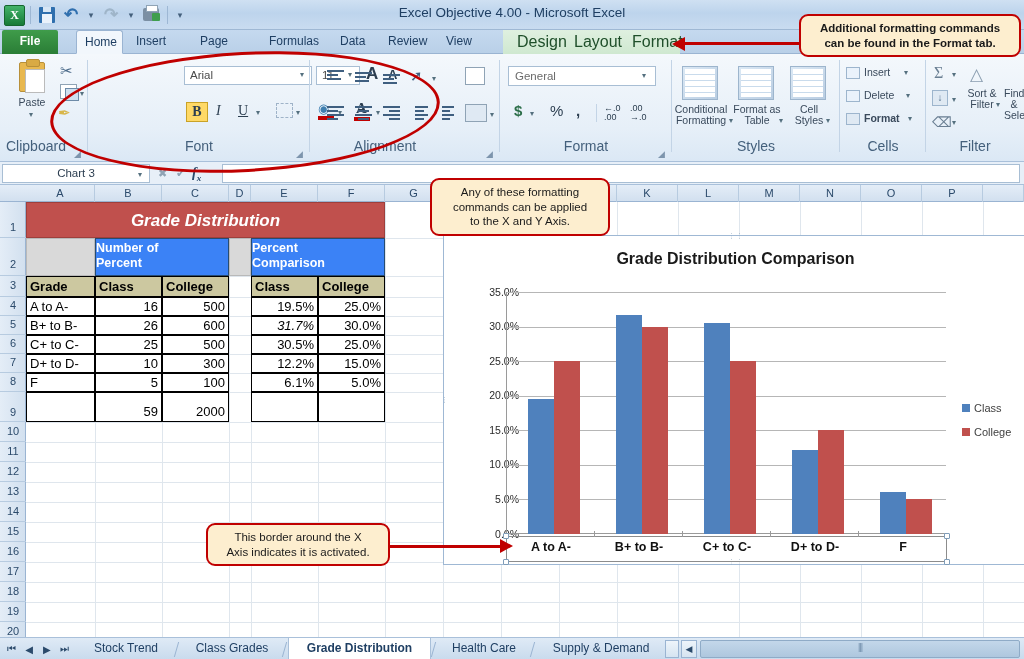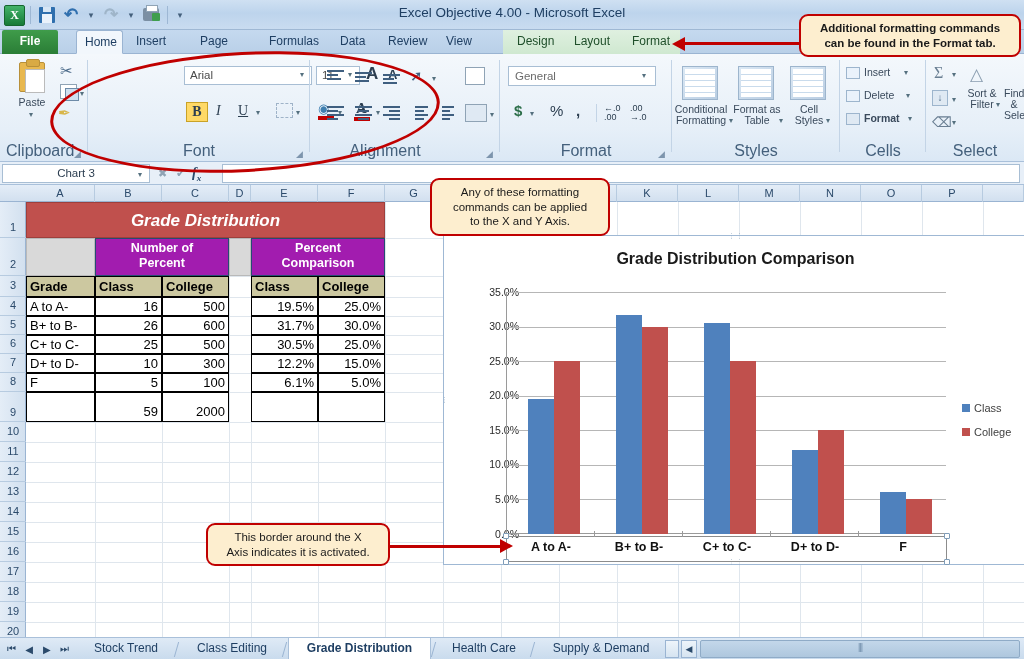--- a/index.html
+++ b/index.html
@@ -52,28 +52,28 @@
   .tabstrip{ position:absolute; left:0; top:30px; width:1024px; height:24px;
     background:linear-gradient(to bottom,#c5d9ef,#b9d0e8); border-bottom:1px solid #9ab4d2;}
   .tab{ position:absolute; top:0; height:24px; line-height:23px; font-size:12px; color:#1f3f63;
         text-align:center; padding:0 8px; }
   .tab.file{ background:linear-gradient(to bottom,#3f9c4a,#2a7d36); color:#fff; font-weight:bold;
      left:2px; width:56px; border-top-left-radius:2px;border-top-right-radius:2px;}
   .tab.active{ background:#f2f7fc; border-left:1px solid #9ab4d2;border-right:1px solid #9ab4d2;
      border-top:1px solid #9ab4d2; border-bottom:1px solid #f2f7fc; border-radius:3px 3px 0 0;}
   .ct-band{ position:absolute; left:503px; top:0; width:177px; height:24px;
      background:linear-gradient(to bottom,#dff0e0,#cfe8d0); }
-  .ct-tab{ position:absolute; top:0; height:27px; line-height:23px; font-size:12px; color:#1f4f2a; padding:0 7px;}
+  .ct-tab{ position:absolute; top:0; height:27px; line-height:23px; font-size:16px; color:#1f4f2a; padding:0 7px;}
 
   
   .ribbon{ position:absolute; left:0; top:54px; width:1024px; height:108px;
     background:linear-gradient(to bottom,#f4f8fc 0%,#e6eff8 70%,#dbe8f5 100%);
     border-bottom:1px solid #a9c0da; }
   .grp{ position:absolute; top:0; height:108px; }
-  .grp .glabel{ position:absolute; bottom:2px; width:100%; text-align:center; font-size:16px; color:#44607c;}
+  .grp .glabel{ position:absolute; bottom:8px; width:100%; text-align:center; font-size:14px; color:#44607c;}
   .grp .gdiv{ position:absolute; right:0; top:6px; width:1px; height:92px; background:#c3d4e6;}
   .dlauncher{position:absolute;bottom:3px;right:4px;width:10px;height:10px;color:#7d95ad;font-size:9px;}
   .lbl{font-size:10.5px;color:#3a4a5c;text-align:center;}
 
   
   .clip-paste{position:absolute;left:10px;top:8px;width:44px;height:62px;}
   .clipboard-ic{position:absolute;left:9px;top:0;width:26px;height:30px;background:#e8b84f;border:1px solid #b8903a;border-radius:2px;}
   .clipboard-ic:before{content:"";position:absolute;left:6px;top:-4px;width:12px;height:6px;background:#d9aa44;border:1px solid #b8903a;border-radius:2px;}
   .clipboard-ic:after{content:"";position:absolute;left:5px;top:6px;width:18px;height:22px;background:#fff;border:1px solid #bbb;}
   .scissors{position:absolute;left:60px;top:8px;width:18px;height:18px;color:#4c6b8a;font-size:15px;line-height:18px;}
@@ -128,21 +128,21 @@
   .rh{position:absolute;left:0;width:26px;text-align:center;font-size:11px;color:#2b4a6b;
      border-bottom:1px solid #b7cbe0;}
   .cellarea{position:absolute;left:26px;top:17px;width:998px;height:435px;}
   .gline-v{position:absolute;top:0;width:1px;height:435px;background:#dfe6ed;}
   .gline-h{position:absolute;left:0;width:998px;height:1px;background:#dfe6ed;}
   .cell{position:absolute;font-size:12.5px;overflow:hidden;white-space:nowrap;}
 
   
   .t-title{background:#c0504d;color:#fff;font-style:italic;font-weight:bold;font-size:17px;
       text-align:center;border:1px solid #9e3f3c;}
-  .t-blue{background:#a21caf;color:#fff;font-weight:bold;font-size:12.5px;text-align:center;
+  .t-blue{background:#3b82f6;color:#fff;font-weight:bold;font-size:12.5px;text-align:left;
       border:1px solid #264c72;line-height:15px;padding-top:2px;}
   .t-gray{background:#d9d9d9;border:1px solid #b9b9b9;}
   .t-khaki{background:#ccc8a0;color:#000;font-weight:bold;font-size:13px;border:1px solid #000;padding-left:3px;}
   .t-data{background:#fff;border:1px solid #000;font-size:13px;}
   .t-data.r{text-align:right;padding-right:3px;}
   .t-data.l{text-align:left;padding-left:3px;}
   .t-tot{background:#fff;border:1px solid #000;font-size:13px;text-align:right;padding-right:3px;}
 
   
   .chartobj{position:absolute;left:443px;top:235px;width:583px;height:330px;background:#fff;
@@ -407,21 +407,21 @@
       <span style="position:absolute;left:8px;top:10px;font-size:16px;color:#6a7f93;font-family:'Liberation Serif',serif;">Σ</span>
       <span class="tri" style="position:absolute;left:26px;top:16px;">▾</span>
       <span style="position:absolute;left:6px;top:36px;width:16px;height:16px;background:#dfe9f3;border:1px solid #9db5cd;color:#4c6b8a;font-size:10px;text-align:center;line-height:14px;">↓</span>
       <span class="tri" style="position:absolute;left:26px;top:41px;">▾</span>
       <span style="position:absolute;left:6px;top:60px;font-size:14px;color:#6a7f93;">⌫</span>
       <span class="tri" style="position:absolute;left:26px;top:64px;">▾</span>
       <span style="position:absolute;left:44px;top:10px;font-size:17px;color:#8a9db0;font-family:'Liberation Serif',serif;">△</span>
       <div class="lbl" style="position:absolute;left:38px;top:34px;width:36px;line-height:11px;">Sort &amp; Filter</div>
       <span class="tri" style="position:absolute;left:70px;top:46px;">▾</span>
       <div class="lbl" style="position:absolute;left:78px;top:34px;width:20px;line-height:11px;overflow:hidden;">Find &amp; Select</div>
-      <div class="glabel">Select</div>
+      <div class="glabel">Filter</div>
     </div>
   </div>
 
   <div class="fbar">
     <div class="namebox">Chart 3</div>
     <span class="nb-arrow" style="left:138px;top:8px;">▾</span>
     <span style="position:absolute;left:158px;top:5px;font-size:11px;color:#8fa3b5;">✖</span>
     <span style="position:absolute;left:176px;top:5px;font-size:11px;color:#8fa3b5;">✔</span>
     <span class="fx">f<sub style="font-size:9px">x</sub></span>
     <div class="fbinput"></div>
@@ -534,21 +534,21 @@
 
       <div class="cell t-data l" style="left:0;top:95px;width:69px;height:19px;line-height:17px;">A to A-</div>
       <div class="cell t-data r" style="left:69px;top:95px;width:67px;height:19px;line-height:17px;">16</div>
       <div class="cell t-data r" style="left:136px;top:95px;width:67px;height:19px;line-height:17px;">500</div>
       <div class="cell t-data r" style="left:225px;top:95px;width:67px;height:19px;line-height:17px;">19.5%</div>
       <div class="cell t-data r" style="left:292px;top:95px;width:67px;height:19px;line-height:17px;">25.0%</div>
 
       <div class="cell t-data l" style="left:0;top:114px;width:69px;height:19px;line-height:17px;">B+ to B-</div>
       <div class="cell t-data r" style="left:69px;top:114px;width:67px;height:19px;line-height:17px;">26</div>
       <div class="cell t-data r" style="left:136px;top:114px;width:67px;height:19px;line-height:17px;">600</div>
-      <div class="cell t-data r" style="left:225px;top:114px;width:67px;height:19px;line-height:17px;">31.7%</div>
+      <div class="cell t-data r" style="left:225px;top:114px;width:67px;height:19px;line-height:17px;font-style:italic;">31.7%</div>
       <div class="cell t-data r" style="left:292px;top:114px;width:67px;height:19px;line-height:17px;">30.0%</div>
 
       <div class="cell t-data l" style="left:0;top:133px;width:69px;height:19px;line-height:17px;">C+ to C-</div>
       <div class="cell t-data r" style="left:69px;top:133px;width:67px;height:19px;line-height:17px;">25</div>
       <div class="cell t-data r" style="left:136px;top:133px;width:67px;height:19px;line-height:17px;">500</div>
       <div class="cell t-data r" style="left:225px;top:133px;width:67px;height:19px;line-height:17px;">30.5%</div>
       <div class="cell t-data r" style="left:292px;top:133px;width:67px;height:19px;line-height:17px;">25.0%</div>
 
       <div class="cell t-data l" style="left:0;top:152px;width:69px;height:19px;line-height:17px;">D+ to D-</div>
       <div class="cell t-data r" style="left:69px;top:152px;width:67px;height:19px;line-height:17px;">10</div>
@@ -666,21 +666,21 @@
 
   <div class="sheetbar">
     <div class="navbtns">
       <span>⏮</span>
       <span>◀</span>
       <span>▶</span>
       <span>⏭</span>
     </div>
     <div class="stab" style="left:78px;width:96px;">Stock Trend</div>
     <div class="stabsep" style="left:176px;"></div>
-    <div class="stab" style="left:182px;width:100px;">Class Editing</div>
+    <div class="stab" style="left:182px;width:100px;">Class Grades</div>
     <div class="stabsep" style="left:284px;"></div>
     <div class="stab active" style="left:288px;width:143px;">Grade Distribution</div>
     <div class="stabsep" style="left:433px;"></div>
     <div class="stab" style="left:438px;width:92px;">Health Care</div>
     <div class="stabsep" style="left:532px;"></div>
     <div class="stab" style="left:537px;width:128px;">Supply &amp; Demand</div>
     <div class="splitbtn"></div>
     <div class="scrollleft">◀</div>
     <div class="hscroll"></div>
   </div>

